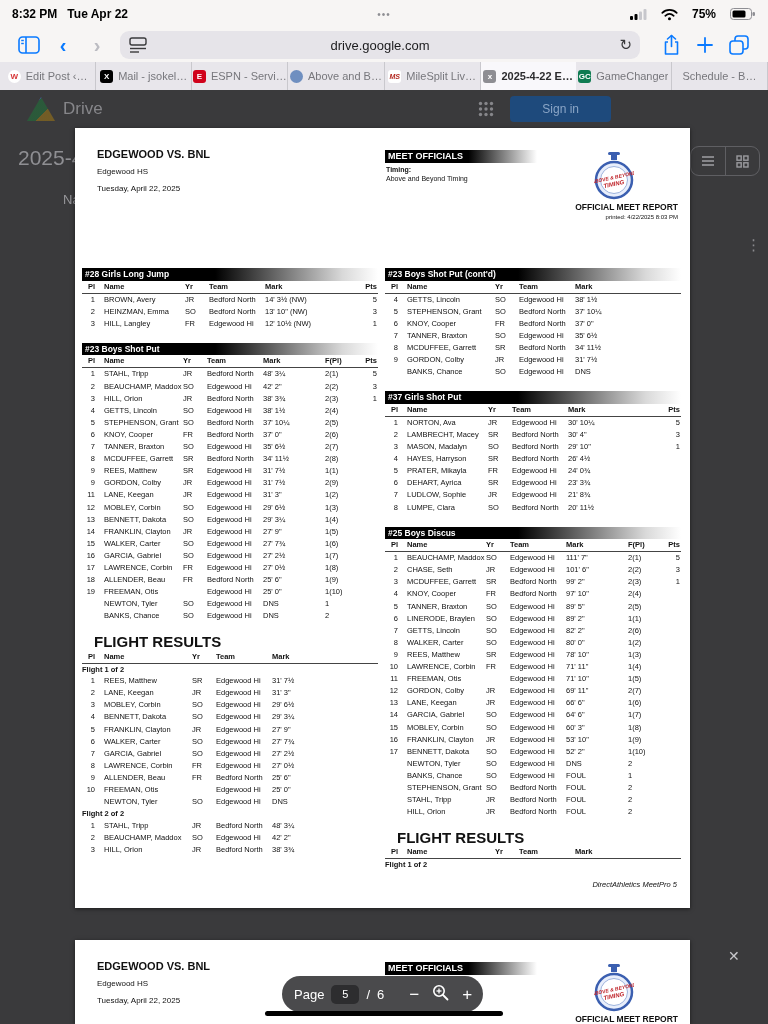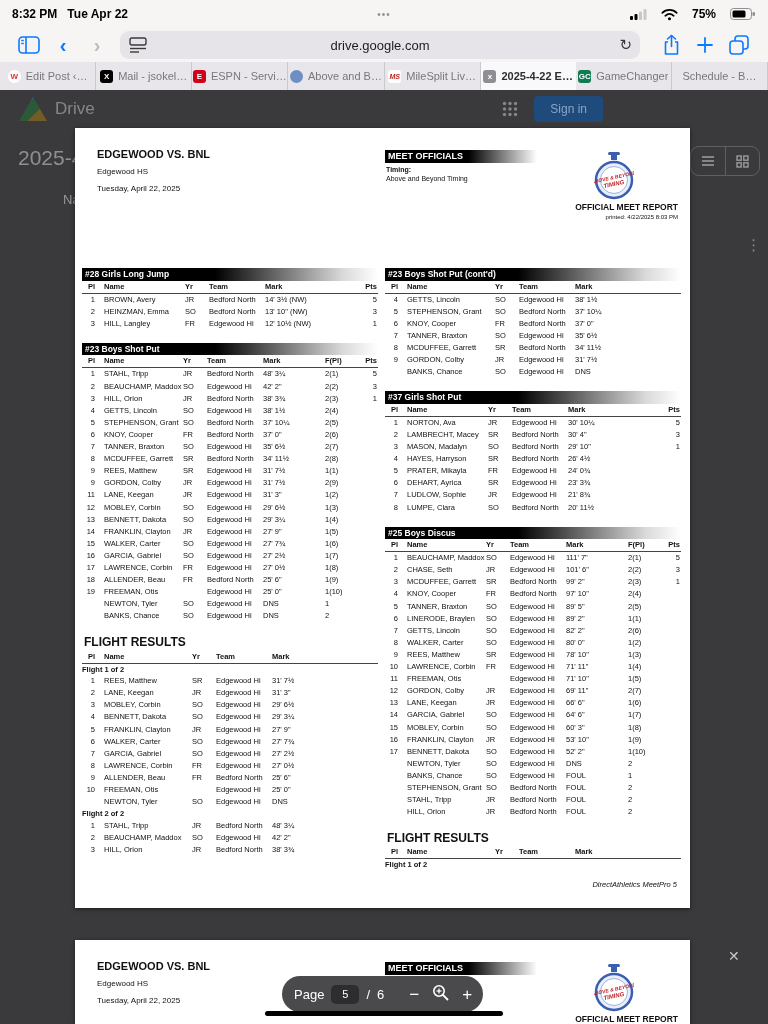--- a/index.html
+++ b/index.html
@@ -22,26 +22,26 @@
   .ab-right{margin-left:auto;}
   .reload{font-size:15px;color:#3a3a3c;}
 
   .tabbar{position:absolute;top:62px;left:0;width:768px;height:28px;background:#e3e1e6;display:flex;}
   .tab{flex:1 1 0;display:flex;align-items:center;justify-content:center;gap:5px;font-size:11px;color:#77777c;border-right:1px solid #c9c8cd;overflow:hidden;white-space:nowrap;background:#e8e6eb;min-width:0;}
   .tab.active{background:#f9f8fb;color:#2c2c2e;font-weight:700;border-right:none;}
   .fav{width:13px;height:13px;border-radius:3px;font-size:8px;font-weight:700;display:flex;align-items:center;justify-content:center;flex:0 0 auto;}
   .tlabel{overflow:hidden;text-overflow:ellipsis;}
 
   
-  .drive-header{position:absolute;top:90px;left:5px;width:612px;height:38px;background:#3a3a3c;display:flex;align-items:center;padding:0 14px;box-sizing:border-box;}
+  .drive-header{position:absolute;top:90px;left:13px;width:612px;height:38px;background:#3a3a3c;display:flex;align-items:center;padding:0 14px;box-sizing:border-box;}
   .drive-brand{display:flex;align-items:center;gap:8px;}
   .drive-tri{width:28px;height:24px;clip-path:polygon(50% 0,100% 100%,0 100%);background:linear-gradient(135deg,#4285f4 30%,#188038 30% 62%,#b8860b 62%);opacity:.45;}
   .drive-name{font-size:17px;color:#86868a;}
   .drive-right{margin-left:auto;display:flex;align-items:center;gap:16px;}
-  .signin{background:#1e4a7c;color:#8aa5c6;font-size:12px;border-radius:4px;padding:6px 16px;}
+  .signin{background:#1e4a7c;color:#8aa5c6;font-size:12px;border-radius:4px;padding:6px 32px;}
   .dim-filename{position:absolute;top:146px;left:18px;font-size:21px;color:#8f8f93;}
   .dim-na{position:absolute;top:192px;left:63px;font-size:13px;color:#97979b;}
   .view-pill{position:absolute;top:146px;left:690px;width:68px;height:28px;border:1px solid #5f5f63;border-radius:9px;display:flex;align-items:center;}
   .view-pill .seg{flex:1;display:flex;align-items:center;justify-content:center;height:100%;}
   .view-pill .seg:first-child{border-right:1px solid #5f5f63;}
   .kebab{position:absolute;top:236px;left:746px;color:#8a8a8e;font-size:15px;}
   .close-x{position:absolute;top:948px;left:728px;color:#c7c7cb;font-size:14px;}
 
   
   .page{position:absolute;left:75px;width:615px;background:#fff;box-shadow:0 1px 4px rgba(0,0,0,.55);color:#111;overflow:hidden;}
@@ -66,21 +66,21 @@
   #col-right{left:310px;}
 
   .band{height:12.5px;line-height:12.5px;background:linear-gradient(90deg,#000 0%,#000 45%,#d9d9d9 88%,#fff 100%);color:#fff;font-size:8.5px;font-weight:700;padding-left:3px;box-sizing:border-box;}
   .band:not(:first-child){margin-top:13px;}
   .trow{display:grid;}
   .thead{font-weight:700;border-bottom:1px solid #444;}
   .cell{overflow:hidden;white-space:nowrap;}
   .c-pl{text-align:right;padding-right:2px;}
   .c-name{padding-left:7px;}
   .c-pts{text-align:right;padding-right:1px;}
-  .flight-heading{font-size:12px;font-weight:700;margin:14px 2px 2px;}
+  .flight-heading{font-size:15px;font-weight:700;margin:14px 12px 2px;}
   .subhead{font-weight:700;line-height:11.5px;}
   .note{font-style:italic;font-size:7.5px;text-align:right;margin-top:8px;padding-right:4px;}
 
   
   .pdfbar{position:absolute;left:282px;top:976px;width:201px;height:36px;background:#4a4a4c;border-radius:18px;display:flex;align-items:center;color:#fff;font-size:13px;padding:0 12px;box-sizing:border-box;gap:7px;}
   .pageinput{width:28px;height:19px;background:#2d2d2f;border:none;border-radius:5px;color:#fff;font-size:11px;text-align:center;padding:0;}
   .pdf-divider{width:1px;height:24px;background:#707074;margin:0 4px;}
   .pdfbtn{font-size:17px;line-height:1;padding:0 3px;}
   .home-indicator{position:absolute;left:265px;top:1011px;width:238px;height:5px;background:#000;border-radius:3px;}
 </style>

